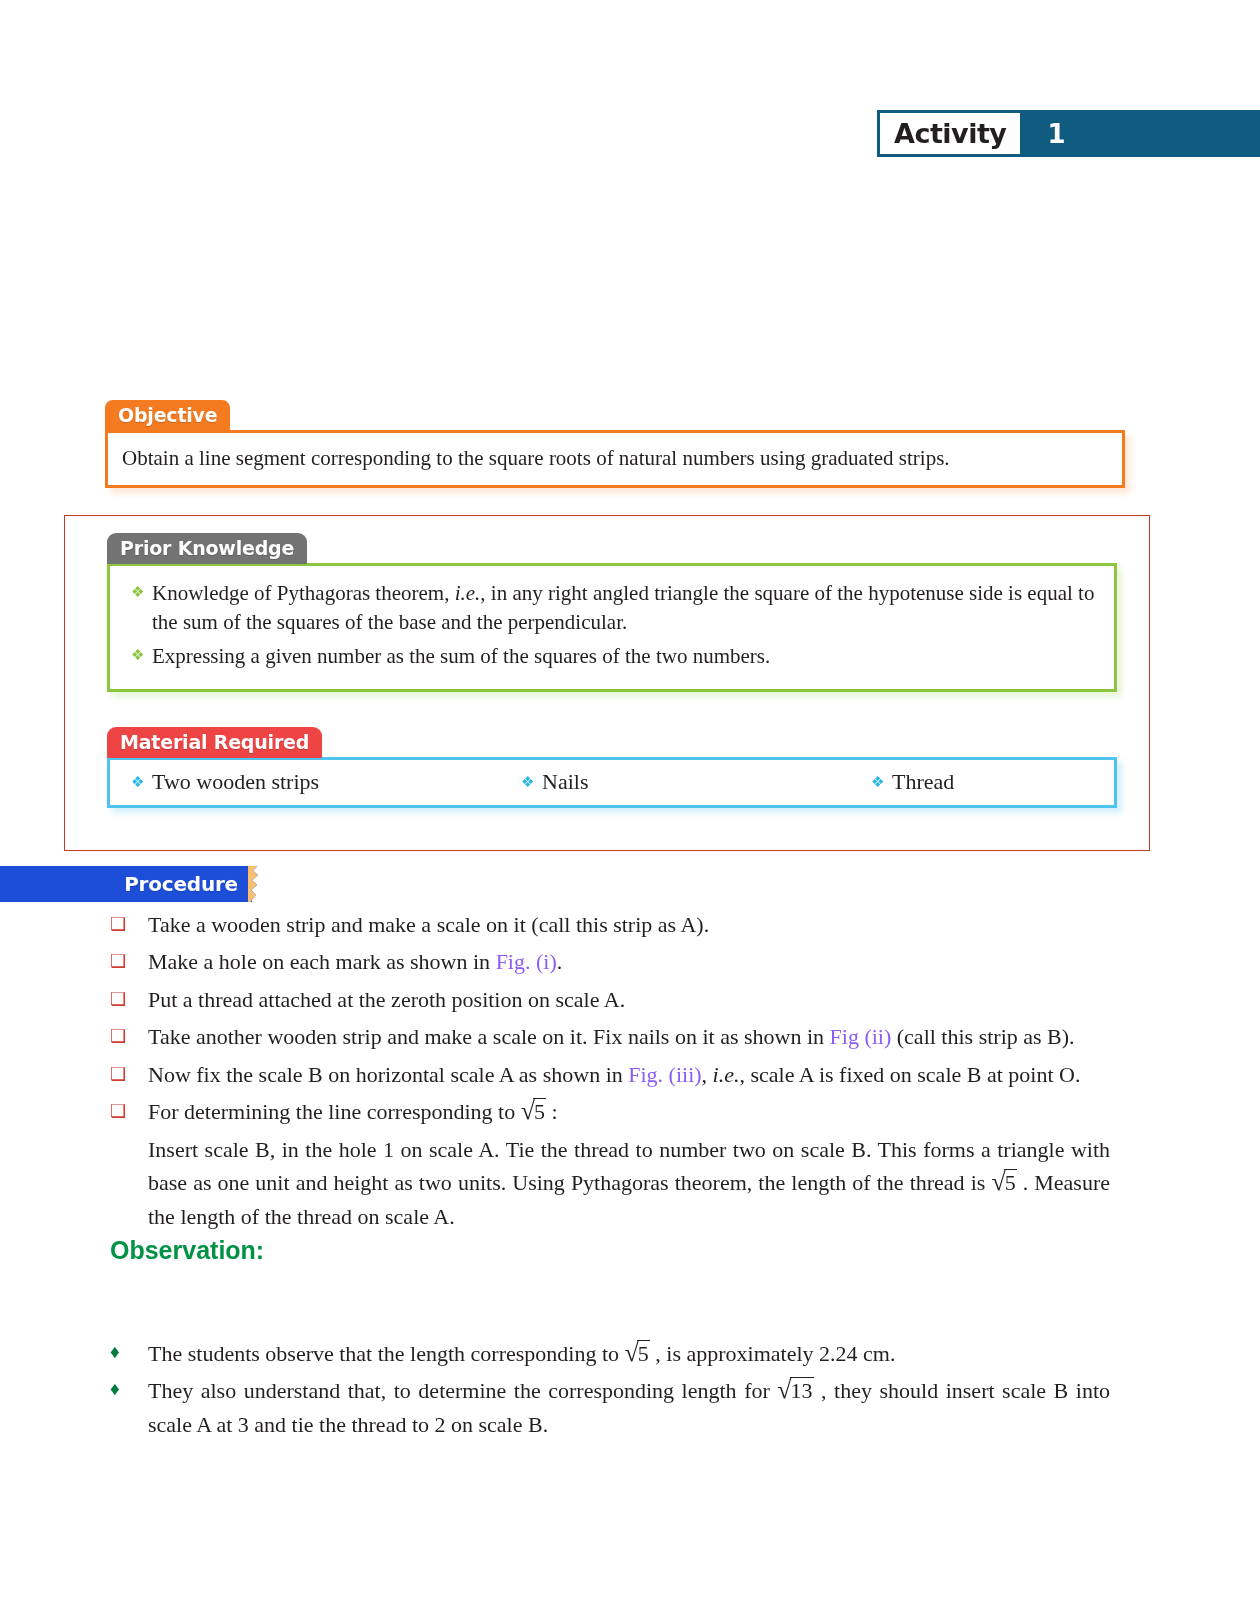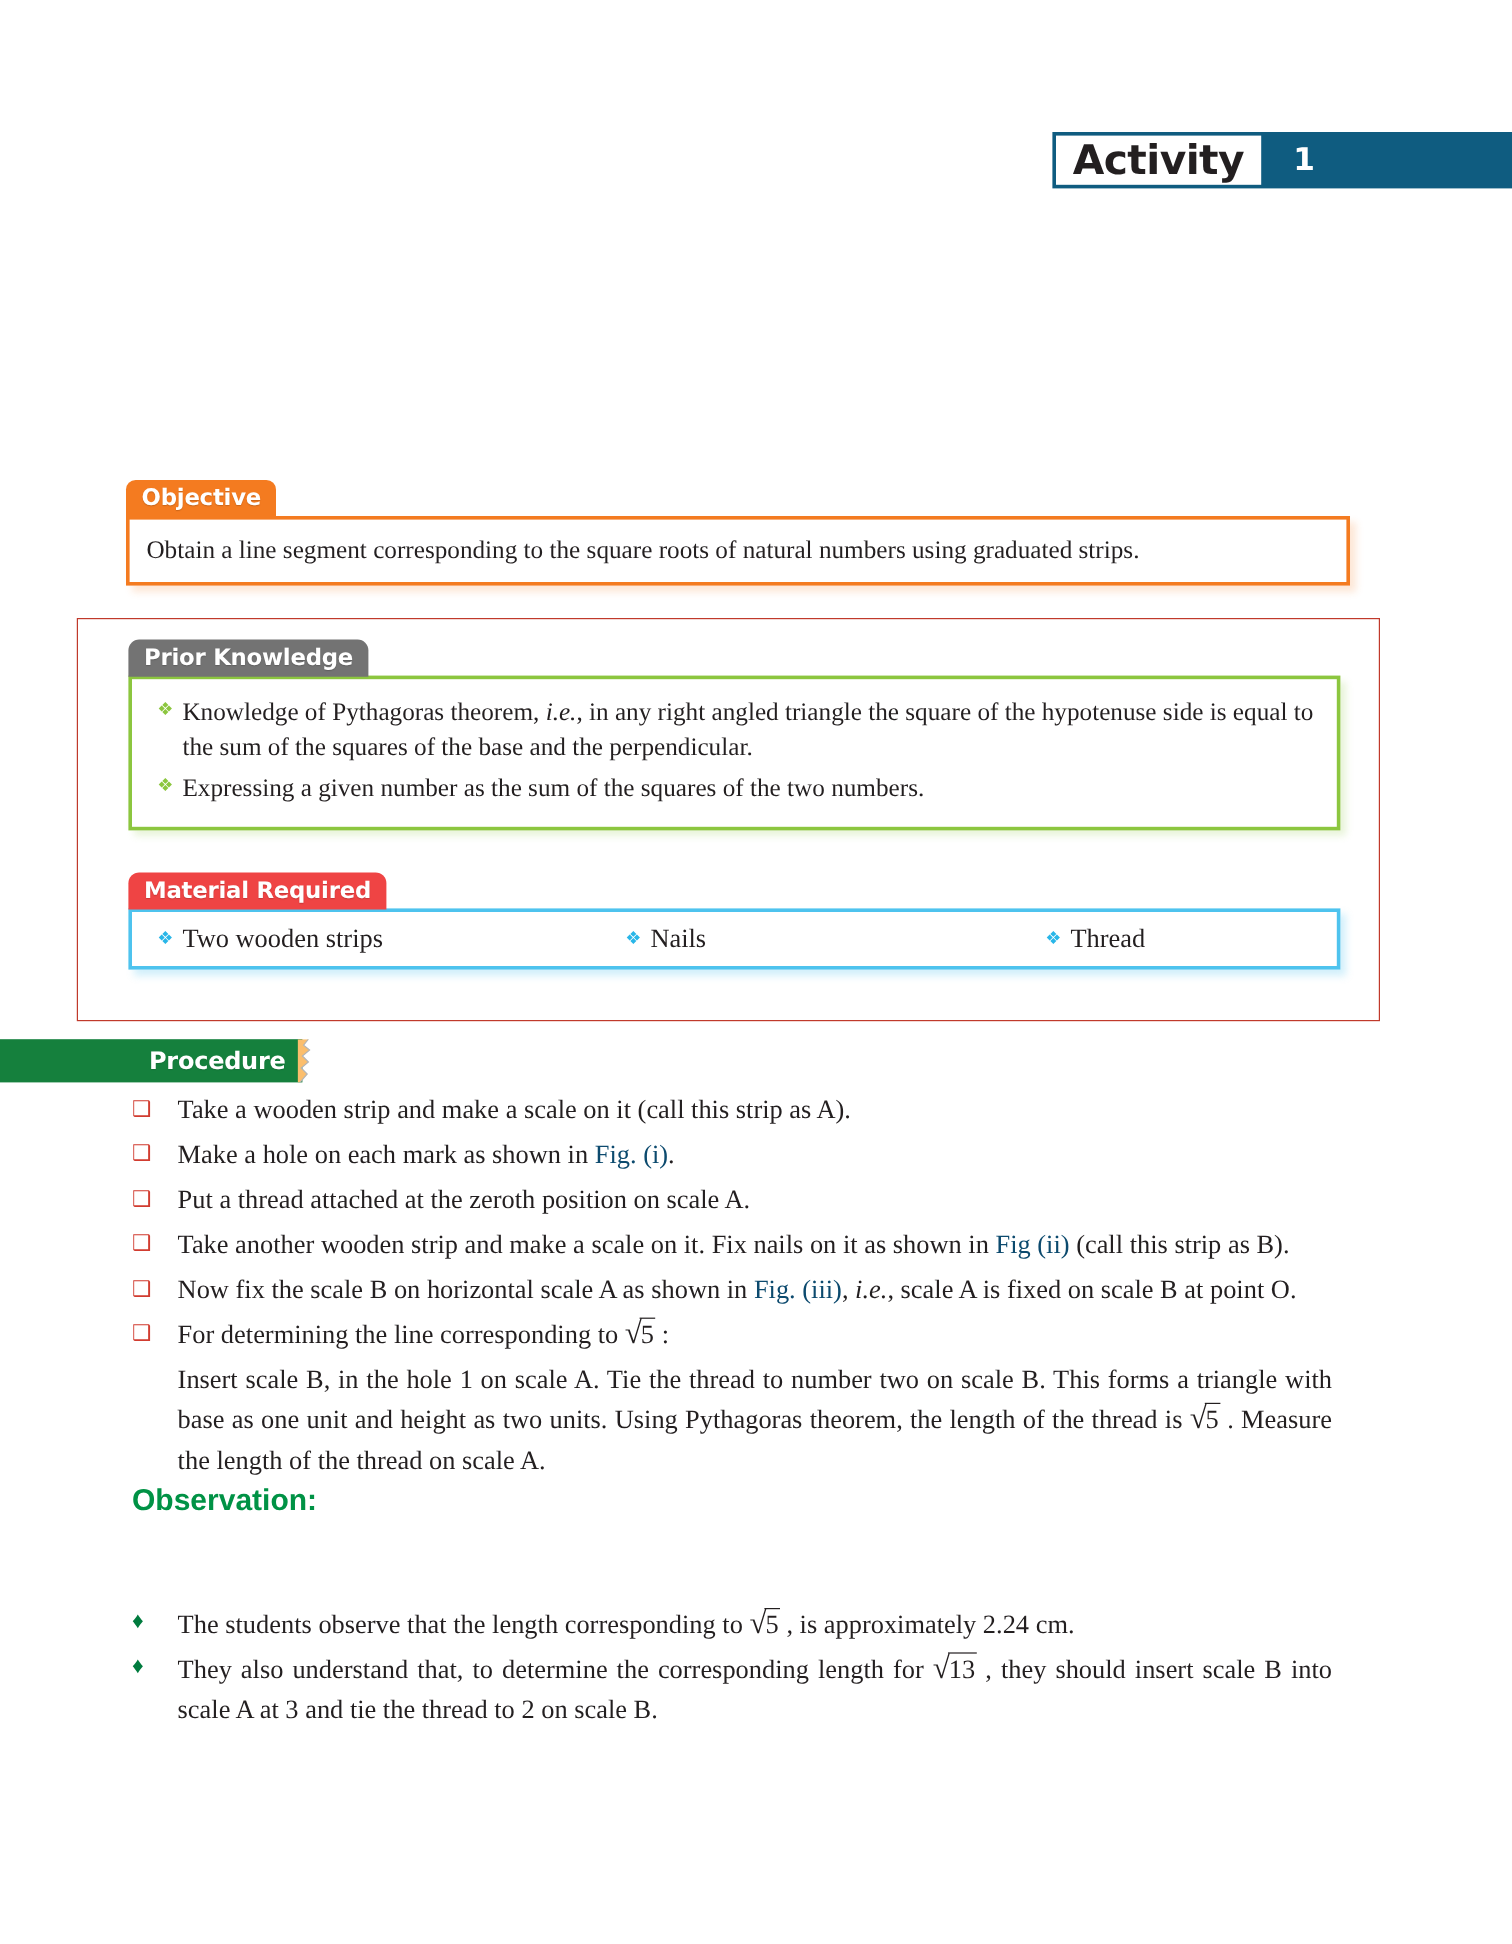--- a/index.html
+++ b/index.html
@@ -26,21 +26,21 @@
     background: #0f5c80;
     display: flex;
     align-items: stretch;
   }
   .activity-label {
     margin: 3px 0 3px 3px;
     background: #ffffff;
     color: #231f20;
     font-family: "DejaVu Sans", sans-serif;
     font-weight: bold;
-    font-size: 34px;
+    font-size: 27px;
     letter-spacing: -0.5px;
     display: flex;
     align-items: center;
     justify-content: center;
     padding: 0 14px;
   }
   .activity-number {
     color: #ffffff;
     font-family: "DejaVu Sans", sans-serif;
     font-weight: bold;
@@ -164,21 +164,21 @@
   .material .mat-item.m0 { width: 390px; }
   .material .mat-item.m1 { width: 350px; }
 
   
   .procedure-ribbon {
     position: absolute;
     top: 866px;
     left: 0;
     width: 252px;
     height: 36px;
-    background: #15803d;
+    background: #1d4ed8;
   }
   .procedure-ribbon .ribbon-text {
     position: absolute;
     right: 14px;
     top: 50%;
     transform: translateY(-50%);
     color: #ffffff;
     font-family: "DejaVu Sans", sans-serif;
     font-weight: bold;
     font-size: 20px;
@@ -218,21 +218,21 @@
   }
   .procedure-list li .ptext { flex: 1 1 auto; }
   .procedure-list .sub-para {
     margin-left: 38px;
     font-size: 22px;
     line-height: 1.52;
     text-align: justify;
     padding-right: 8px;
   }
 
-  .figref { color: #0c4a6e; }
+  .figref { color: #8b5cf6; }
   .ital { font-style: italic; }
 
   
   .observation-heading {
     position: absolute;
     top: 1236px;
     left: 110px;
     color: #009245;
     font-family: "Liberation Sans", sans-serif;
     font-weight: bold;

